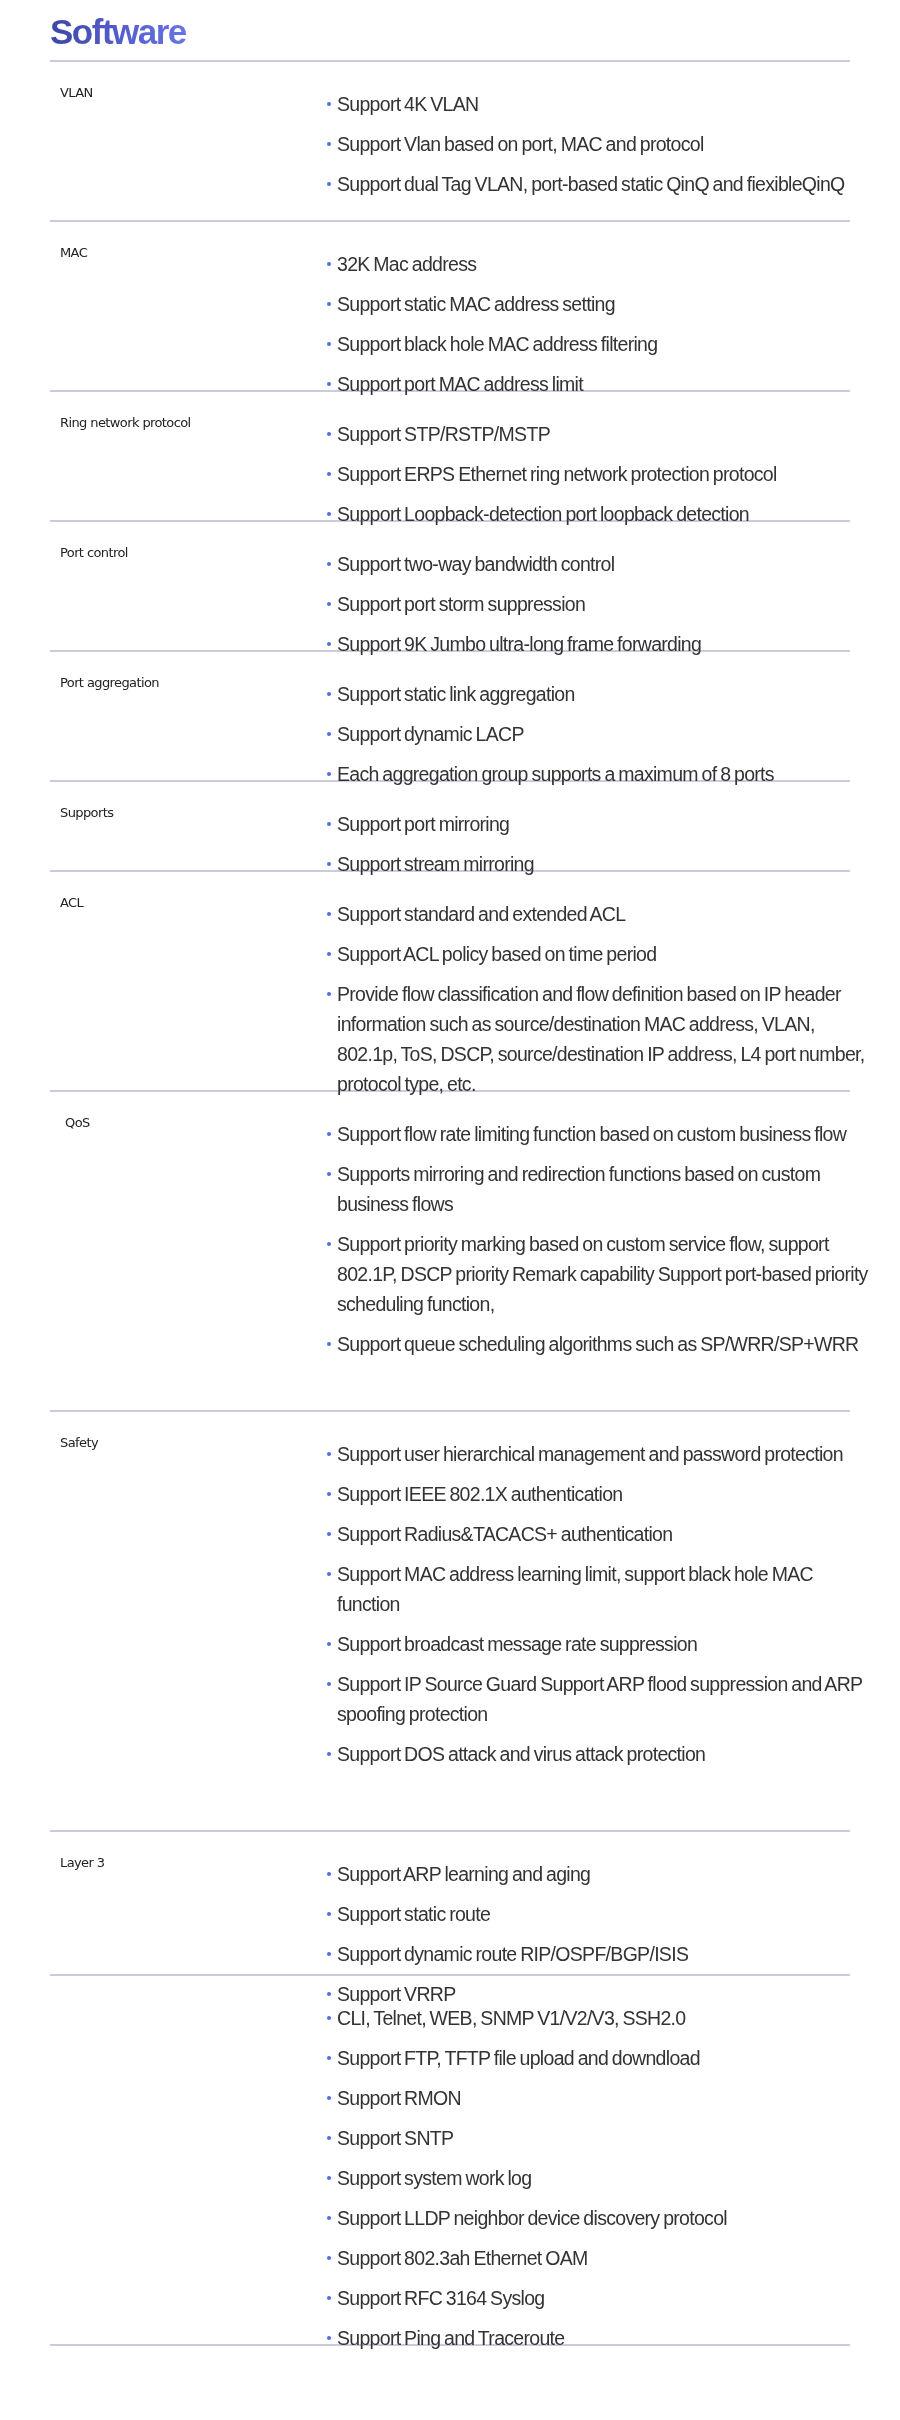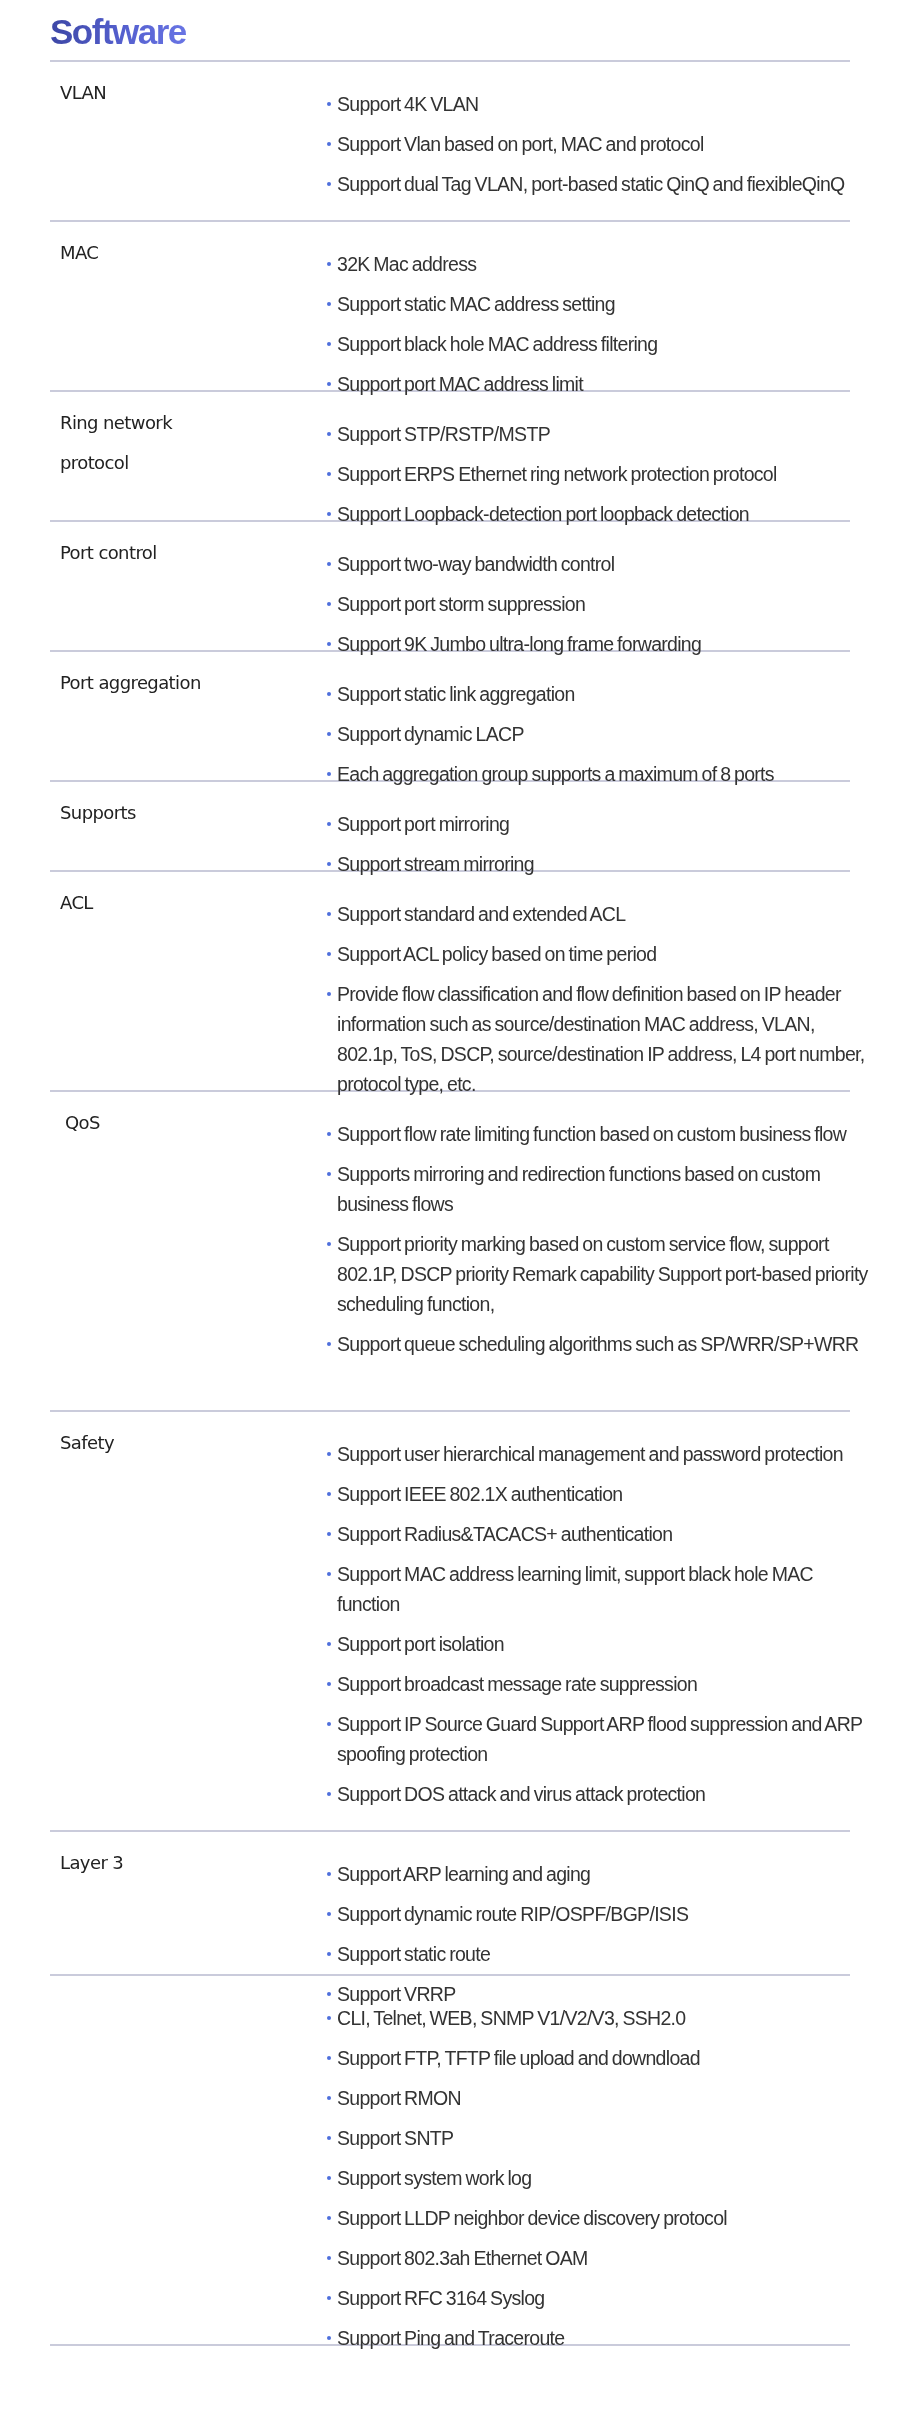--- a/index.html
+++ b/index.html
@@ -40,21 +40,21 @@
     position: relative;
     box-sizing: border-box;
     border-bottom: 2px solid #cacbdb;
   }
   .label {
     position: absolute;
     left: 10px;
     top: 11px;
     width: 240px;
     font-family: "DejaVu Sans", sans-serif;
-    font-size: 18px;
+    font-size: 13px;
     letter-spacing: -0.6px;
     color: #222222;
     line-height: 40px;
   }
   .label.indent { left: 15px; }
   .items {
     position: absolute;
     left: 258px;
     top: 11px;
     width: 545px;
@@ -165,33 +165,32 @@
     </ul>
   </div>
 
   <div class="section" style="height:420px">
     <div class="label">Safety</div>
     <ul class="items">
       <li class="item"><span class="dot"></span><span class="txt">Support user hierarchical management and password protection</span></li>
       <li class="item"><span class="dot"></span><span class="txt">Support IEEE 802.1X authentication</span></li>
       <li class="item"><span class="dot"></span><span class="txt">Support Radius&amp;TACACS+ authentication</span></li>
       <li class="item"><span class="dot"></span><span class="txt">Support MAC address learning limit, support black hole MAC function</span></li>
-      <li class="item"><span class="dot"></span><span class="txt">Support port isolation</span></li>
       <li class="item"><span class="dot"></span><span class="txt">Support broadcast message rate suppression</span></li>
       <li class="item"><span class="dot"></span><span class="txt">Support IP Source Guard Support ARP flood suppression and ARP spoofing protection</span></li>
       <li class="item"><span class="dot"></span><span class="txt">Support DOS attack and virus attack protection</span></li>
     </ul>
   </div>
 
   <div class="section" style="height:144px">
     <div class="label">Layer 3</div>
     <ul class="items">
       <li class="item"><span class="dot"></span><span class="txt">Support ARP learning and aging</span></li>
+      <li class="item"><span class="dot"></span><span class="txt">Support static route</span></li>
       <li class="item"><span class="dot"></span><span class="txt">Support dynamic route RIP/OSPF/BGP/ISIS</span></li>
-      <li class="item"><span class="dot"></span><span class="txt">Support static route</span></li>
       <li class="item"><span class="dot"></span><span class="txt">Support VRRP</span></li>
     </ul>
   </div>
 
   <div class="section" style="height:370px">
     <ul class="items">
       <li class="item"><span class="dot"></span><span class="txt">CLI, Telnet, WEB, SNMP V1/V2/V3, SSH2.0</span></li>
       <li class="item"><span class="dot"></span><span class="txt">Support FTP, TFTP file upload and downdload</span></li>
       <li class="item"><span class="dot"></span><span class="txt">Support RMON</span></li>
       <li class="item"><span class="dot"></span><span class="txt">Support SNTP</span></li>

